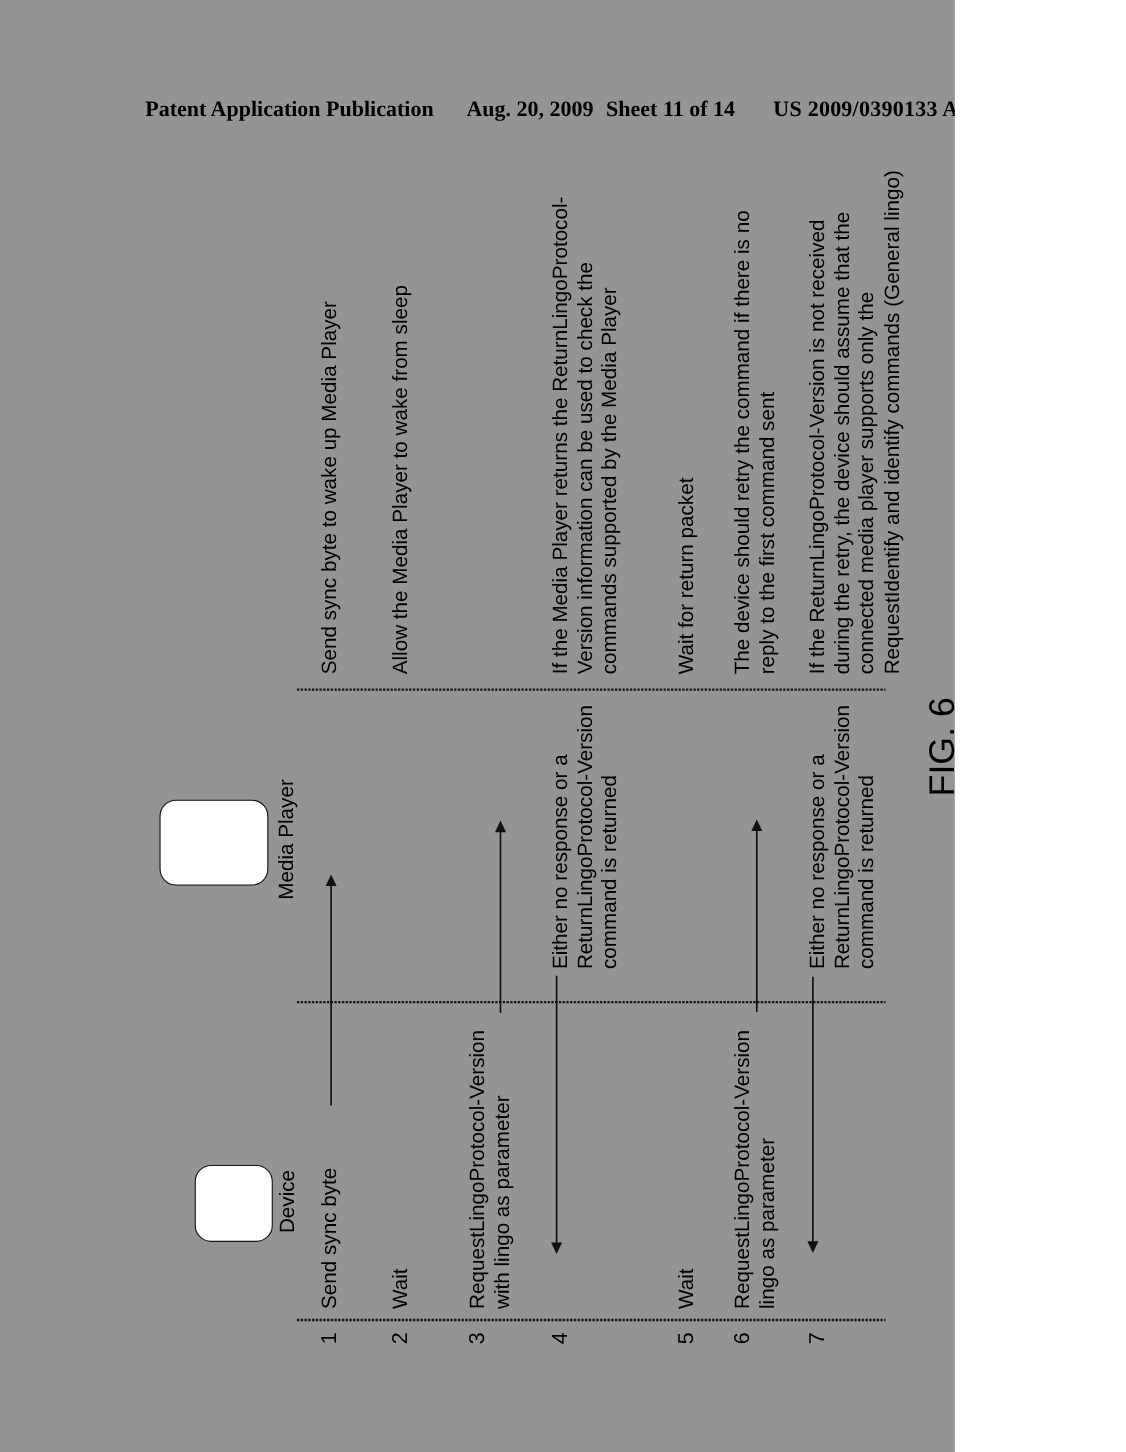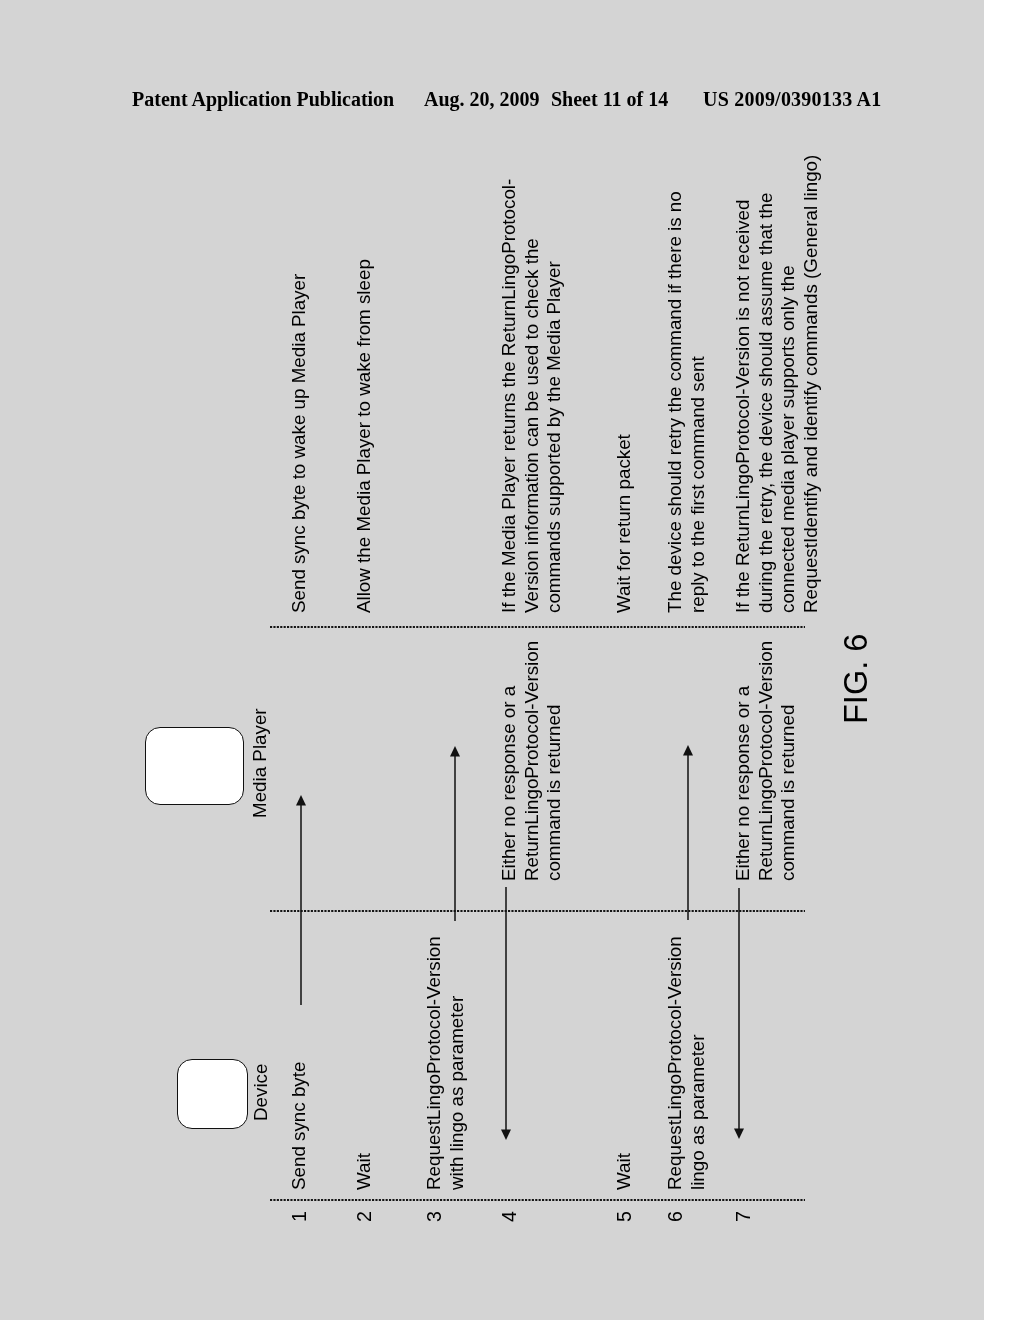--- a/index.html
+++ b/index.html
@@ -1,17 +1,17 @@
 <!DOCTYPE html>
 <html><head>
 <meta charset="utf-8">
 <style>
   html,body{margin:0;padding:0;background:#fff;-webkit-font-smoothing:antialiased;}
   body{width:1024px;height:1320px;overflow:hidden;font-family:"Liberation Serif",serif;color:#000;}
-  .page{position:relative;width:984px;height:1320px;background:#86efac;overflow:hidden;filter:grayscale(1);}
+  .page{position:relative;width:868px;height:1320px;background:#14b8a6;overflow:hidden;filter:grayscale(1);}
 
   
   .hdr{position:absolute;left:0;top:88px;width:1024px;font-family:"Liberation Serif",serif;
        font-weight:bold;font-size:20px;letter-spacing:0px;}
   .hdr span{position:absolute;white-space:nowrap;}
   #h1{left:132px;}
   #h2{left:424px;}
   #h3{left:551px;}
   #h4{left:703px;letter-spacing:0.22px;}
 

